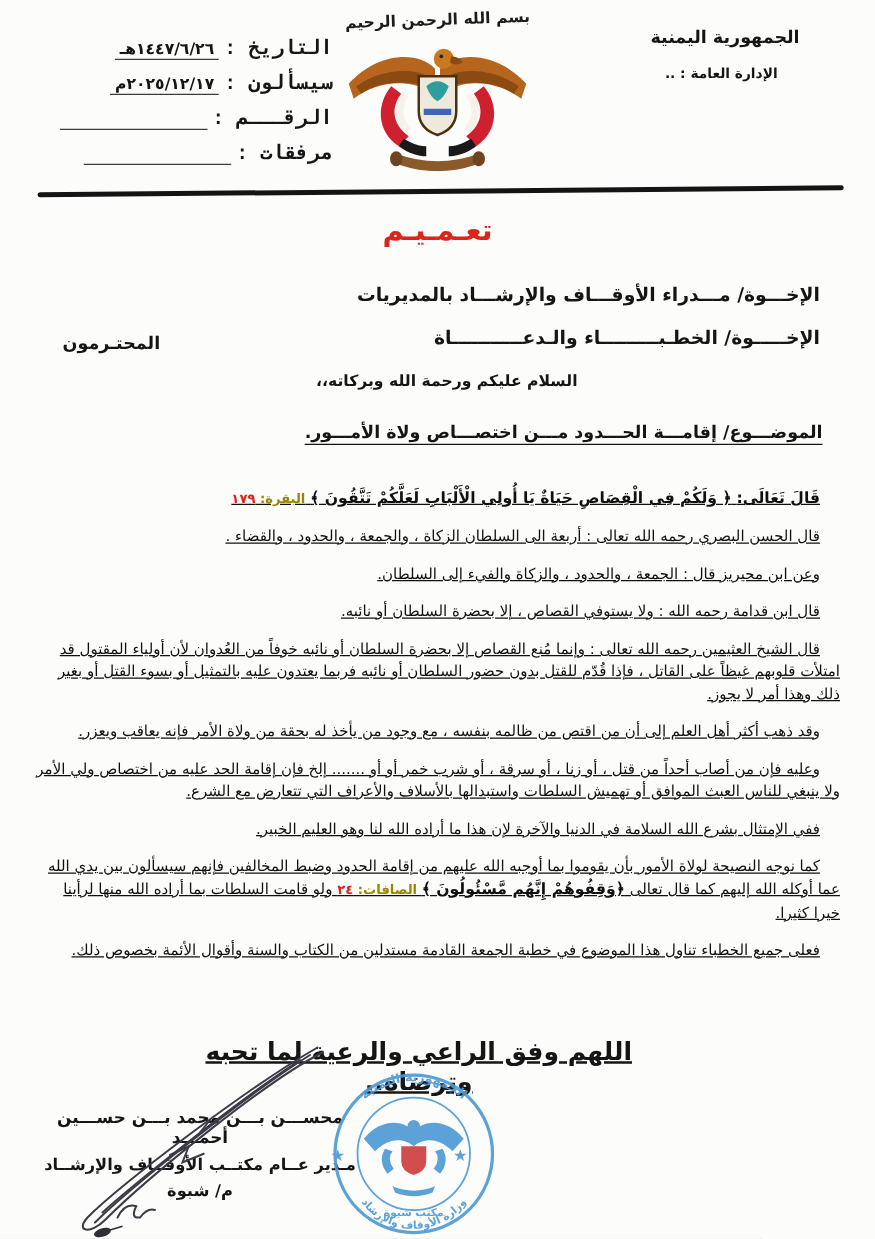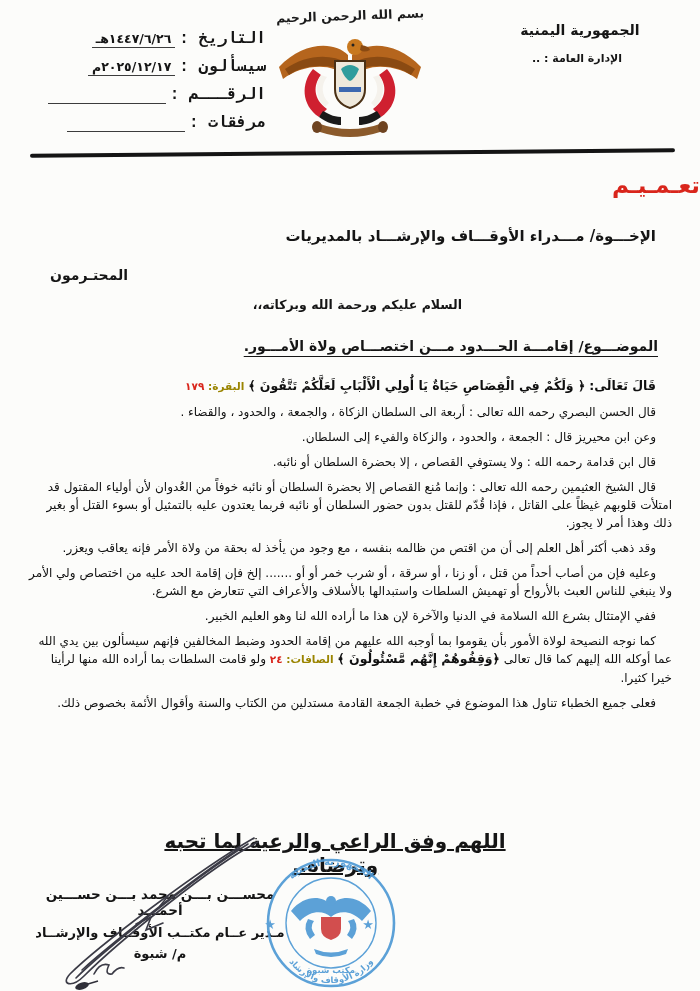--- a/index.html
+++ b/index.html
@@ -20,33 +20,33 @@
   .meta-value{font-size:12.5px;font-weight:bold;border-bottom:1.2px solid #3c3c3c;
     padding:0 4px 1px;margin-right:4px;white-space:nowrap;}
   .meta-blank{display:inline-block;width:118px;height:15px;margin-right:4px;
     border-bottom:1.4px solid #3c3c3c;}
   .emblem-wrap{position:absolute;top:8px;right:272px;width:156px;text-align:center;}
   .bismillah{font-size:12.5px;font-weight:bold;color:#1c1c1c;transform:rotate(-2deg);
     letter-spacing:0px;white-space:nowrap;}
   
   .divider{position:absolute;top:151px;left:30px;width:645px;height:4px;background:#141414;
     transform:rotate(-0.5deg);border-radius:2px;}
-  .title-row{position:absolute;top:172px;left:0;right:0;text-align:right;}
+  .title-row{position:absolute;top:172px;left:0;right:0;text-align:center;}
   .title-text{font-size:23px;font-weight:bold;letter-spacing:1px;}
   
   .addr1{position:absolute;top:227px;right:44px;font-size:15px;font-weight:bold;}
   .addr2{position:absolute;top:261px;right:44px;font-size:15px;font-weight:bold;}
   .honorific{position:absolute;top:267px;left:50px;font-size:14px;font-weight:bold;}
   .salutation{position:absolute;top:297px;right:238px;font-size:12.5px;font-weight:bold;}
   .subject{position:absolute;top:338px;right:42px;font-size:14px;font-weight:bold;
     text-decoration:underline;text-underline-offset:5px;text-align:right;}
   
   .body-text{position:absolute;top:377px;right:28px;left:28px;font-size:12px;
     line-height:1.5;color:#101010;text-align:right;}
-  .body-text p{margin:0 0 7px;text-indent:16px;}
+  .body-text p{margin:12px 0 7px;text-indent:16px;text-decoration:underline;}
   .quran{font-weight:bold;font-size:12.5px;}
   .ref-name{color:#9a8400;font-weight:bold;font-size:10.5px;}
   .ref-num{color:#d9251b;font-weight:bold;font-size:10.5px;}
   .red{color:#d9251b;}
   
   .closing{position:absolute;top:829px;left:160px;width:350px;text-align:center;
     font-size:20px;font-weight:bold;text-decoration:underline;}
   .sig-block{position:absolute;top:886px;left:26px;width:268px;text-align:center;}
   .sig-name{font-size:13.5px;font-weight:bold;}
   .sig-title{font-size:13px;font-weight:bold;margin-top:7px;}
@@ -114,37 +114,38 @@
     </div>
   </div>
 
   <div class="divider"></div>
 
   <div class="title-row">
     <span class="title-text red" style="color: rgb(217, 37, 27);">تعـمـيـم</span>
   </div>
 
   <div class="addr1">الإخـــوة/ مـــدراء الأوقـــاف والإرشـــاد بالمديريات</div>
+  <div class="addr2">الإخـــــوة/ الخطـبـــــــــاء والـدعـــــــــــاة</div>
   <div class="honorific">المحتـرمون</div>
   <div class="salutation">السلام عليكم ورحمة الله وبركاته،،</div>
 
   <div class="subject">الموضـــوع/ إقامـــة الحـــدود مـــن اختصـــاص ولاة الأمـــور.</div>
 
   <div class="body-text">
     <p>
       <span class="quran">قَالَ تَعَالَى:</span>
       <span class="quran">﴿ وَلَكُمْ فِي الْقِصَاصِ حَيَاةٌ يَا أُولِي الْأَلْبَابِ لَعَلَّكُمْ تَتَّقُونَ ﴾</span>
       <span class="ref-name" style="color: rgb(154, 132, 0);">البقرة: </span><span class="ref-num" style="color: rgb(217, 37, 27);">١٧٩</span>
     </p>
     <p>قال الحسن البصري رحمه الله تعالى : أربعة الى السلطان الزكاة ، والجمعة ، والحدود ، والقضاء .</p>
     <p>وعن ابن محيريز قال : الجمعة ، والحدود ، والزكاة والفيء إلى السلطان.</p>
     <p>قال ابن قدامة رحمه الله : ولا يستوفي القصاص ، إلا بحضرة السلطان أو نائبه.</p>
     <p>قال الشيخ العثيمين رحمه الله تعالى : وإنما مُنع القصاص إلا بحضرة السلطان أو نائبه خوفاً من العُدوان لأن أولياء المقتول قد امتلأت قلوبهم غيظاً على القاتل ، فإذا قُدّم للقتل بدون حضور السلطان أو نائبه فربما يعتدون عليه بالتمثيل أو بسوء القتل أو بغير ذلك وهذا أمر لا يجوز.</p>
     <p>وقد ذهب أكثر أهل العلم إلى أن من اقتص من ظالمه بنفسه ، مع وجود من يأخذ له بحقة من ولاة الأمر فإنه يعاقب ويعزر.</p>
-    <p>وعليه فإن من أصاب أحداً من قتل ، أو زنا ، أو سرقة ، أو شرب خمر أو أو ....... إلخ  فإن إقامة الحد عليه من اختصاص ولي الأمر  ولا ينبغي للناس العبث بالأرواح أو تهميش السلطات واستبدالها بالأسلاف والأعراف التي تتعارض مع الشرع.</p>
+    <p>وعليه فإن من أصاب أحداً من قتل ، أو زنا ، أو سرقة ، أو شرب خمر أو أو ....... إلخ  فإن إقامة الحد عليه من اختصاص ولي الأمر  ولا ينبغي للناس العبث الموافق أو تهميش السلطات واستبدالها بالأسلاف والأعراف التي تتعارض مع الشرع.</p>
     <p>ففي الإمتثال بشرع الله  السلامة في الدنيا والآخرة لإن هذا ما أراده الله لنا وهو العليم الخبير.</p>
     <p><span>كما نوجه النصيحة  لولاة الأمور بأن يقوموا بما أوجبه الله عليهم من إقامة الحدود وضبط المخالفين فإنهم سيسألون بين يدي الله عما أوكله الله إليهم كما قال تعالى </span><span class="quran">﴿وَقِفُوهُمْ إِنَّهُم مَّسْئُولُونَ ﴾</span><span class="ref-name" style="color: rgb(154, 132, 0);"> الصافات: </span><span class="ref-num" style="color: rgb(217, 37, 27);">٢٤</span><span> ولو قامت السلطات بما أراده الله منها لرأينا خيرا كثيرا.</span></p>
     <p>فعلى جميع الخطباء تناول هذا الموضوع في خطبة الجمعة القادمة مستدلين من الكتاب والسنة وأقوال الأئمة بخصوص ذلك.</p>
   </div>
 
   <div class="closing">اللهم وفق الراعي والرعية لما تحبه وترضاه..</div>
 
   <div class="sig-block">
     <div class="sig-name">محســـن بـــن محمد بـــن حســـين أحمـــد</div>
     <div class="sig-title">مـدير عــام مكتــب الأوقــاف والإرشــاد</div>

